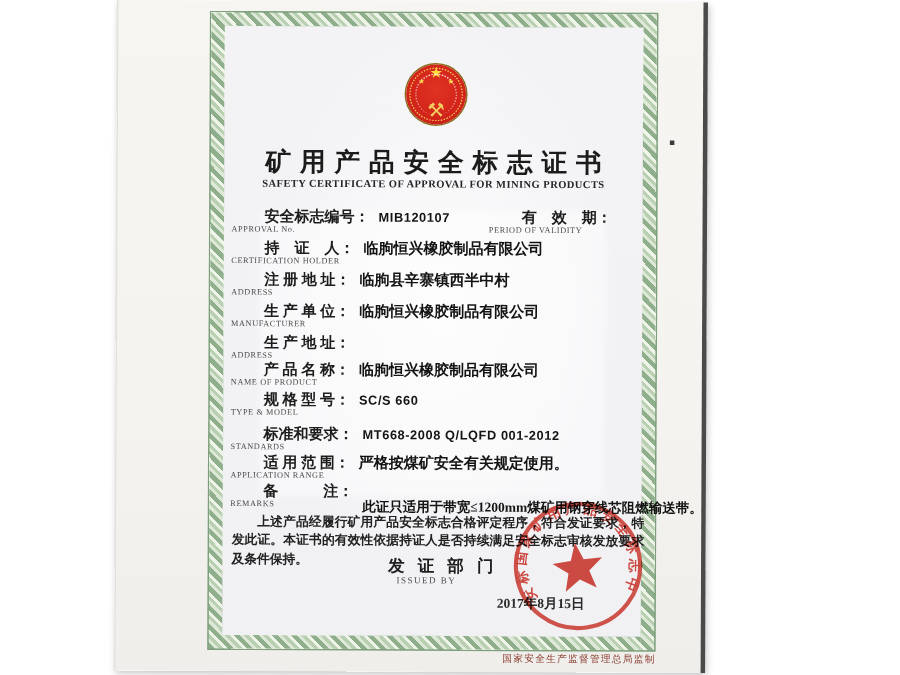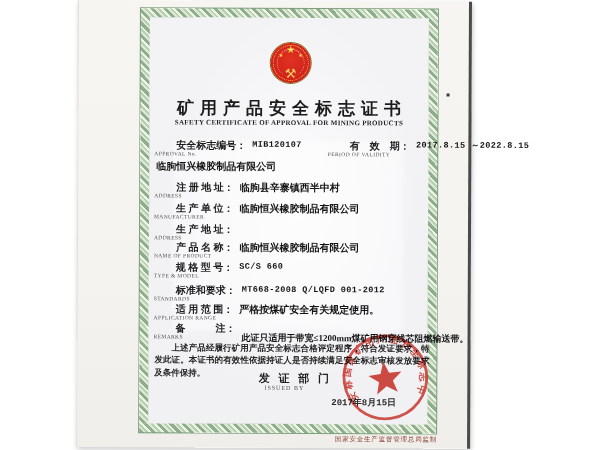--- a/index.html
+++ b/index.html
@@ -68,35 +68,35 @@
     position:absolute;left:62px;width:297px;top:118px;text-align:center;
     font-size:7px;font-weight:bold;color:#242424;letter-spacing:.3px;white-space:nowrap;
   }
 
   
   .row{position:absolute;left:76px;right:34px;white-space:nowrap;}
   .lbl{display:inline-block;vertical-align:top;}
   .cn{font-size:10px;font-weight:bold;color:#1d1d1d;line-height:11px;display:block;margin-left:22px;}
   .en{font-size:5.5px;color:#4c4c4c;letter-spacing:.4px;line-height:6px;display:block;font-family:"Liberation Serif",serif;}
   .val{display:inline-block;vertical-align:top;font-size:10px;font-weight:bold;color:#141414;line-height:11px;margin-left:2px;}
-  .val-num{font-family:Liberation Mono, monospace;font-size:8.5px;letter-spacing:.4px;}
+  .val-num{font-family:Liberation Sans, sans-serif;font-size:8.5px;letter-spacing:.4px;}
   .val-sm{font-size:9px;margin-top:10px;}
   .grp{display:inline-block;vertical-align:top;}
 
   
   .declaration{
     position:absolute;left:77px;right:38px;top:341px;
     font-size:8.5px;font-weight:600;color:#222;line-height:1.45;
     text-align:justify;text-indent:2em;white-space:normal;
   }
   .issued{position:absolute;left:137px;width:140px;top:372px;text-align:center;}
   .issued .cn{font-size:11px;letter-spacing:3px;display:block;}
   .issued .en{font-size:6px;letter-spacing:1px;display:block;margin-top:1px;}
   .issue-date{
-    position:absolute;left:254px;top:395px;font-size:9px;font-weight:bold;color:#2a2a2a;font-family:Liberation Mono, monospace;
+    position:absolute;left:254px;top:395px;font-size:9px;font-weight:bold;color:#2a2a2a;
   }
   .footer-note{
     position:absolute;left:240px;width:120px;top:434px;text-align:right;
     font-size:6.5px;color:#8a3b30;letter-spacing:.8px;white-space:nowrap;
   }
 
   
   .seal{
     position:absolute;left:262px;top:330px;width:92px;height:92px;
     mix-blend-mode:multiply;opacity:.92;transform:rotate(-8deg);
@@ -128,25 +128,26 @@
         <span class="cn">安全标志编号：</span>
         <span class="en">APPROVAL No.</span>
       </span>
       <span class="val val-num">MIB120107</span>
     </span>
     <span class="grp" style="margin-left:22px">
       <span class="lbl">
         <span class="cn">有　效　期：</span>
         <span class="en">PERIOD OF VALIDITY</span>
       </span>
-      <span class="val val-num">2017.8.15 ～2022.8.15</span>
     </span>
   </div>
 
   <div class="row" style="top:160px">
+    <span class="lbl"><span class="cn">持　证　人：</span>
+    <span class="en">CERTIFICATION HOLDER</span></span>
     <span class="val">临朐恒兴橡胶制品有限公司</span>
   </div>
   <div class="row" style="top:181px">
     <span class="lbl"><span class="cn">注 册 地 址：</span>
     <span class="en">ADDRESS</span></span>
     <span class="val">临朐县辛寨镇西半中村</span>
   </div>
   <div class="row" style="top:202px">
     <span class="lbl"><span class="cn">生 产 单 位：</span>
     <span class="en">MANUFACTURER</span></span>

